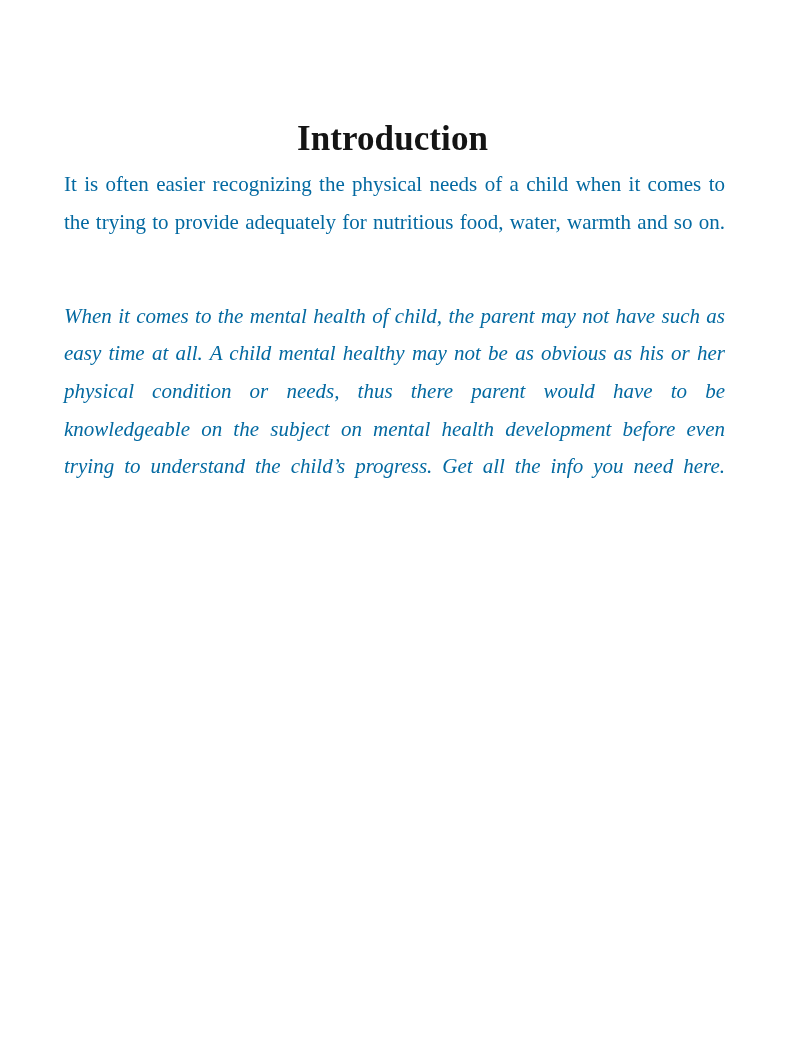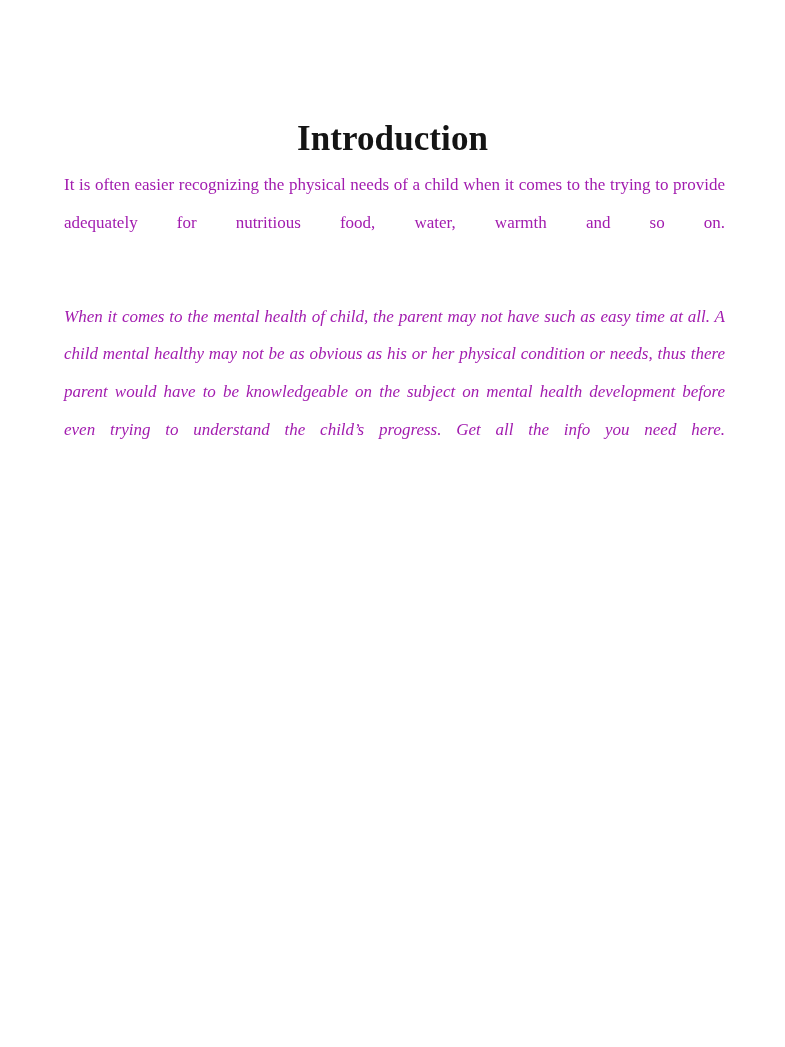--- a/index.html
+++ b/index.html
@@ -40,23 +40,23 @@
   .body-copy {
     position: absolute;
     top: 166px;
     left: 64px;
     width: 661px;
   }
 
   .body-copy p {
     margin: 0 0 19px 0;
     font-family: "Liberation Serif", "DejaVu Serif", serif;
-    font-size: 17px;
+    font-size: 21px;
     line-height: 37.6px;
-    color: #a21caf;
+    color: #0369a1;
     text-align: justify;
     text-justify: inter-word;
     -webkit-hyphens: none;
     hyphens: none;
     word-spacing: 0.1px;
   }
 
   .body-copy p:last-child {
     margin-bottom: 0;
     font-style: italic;

